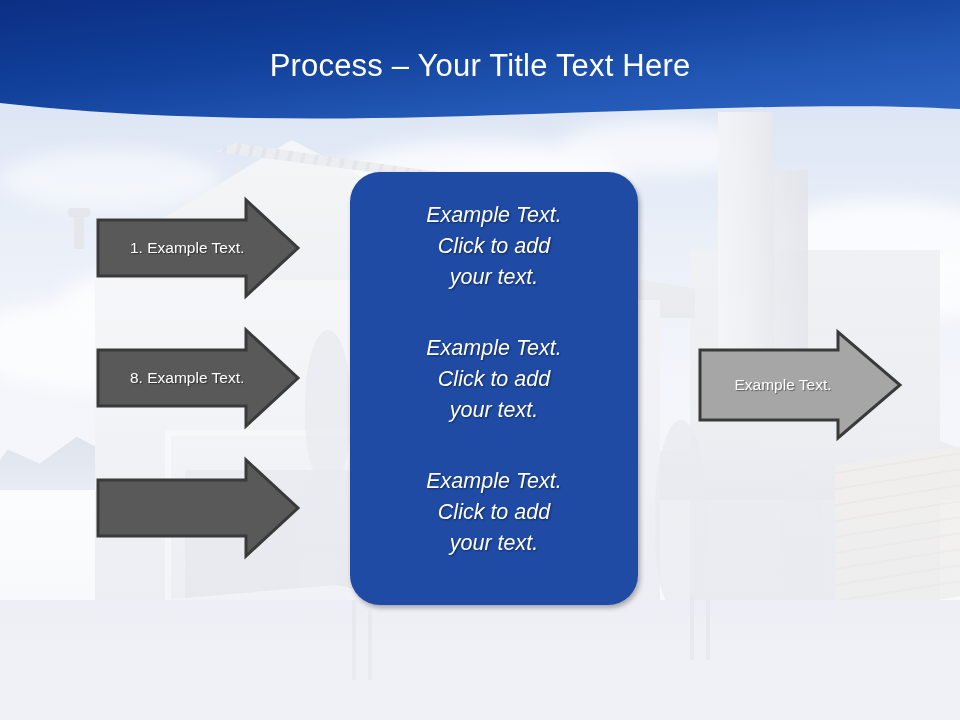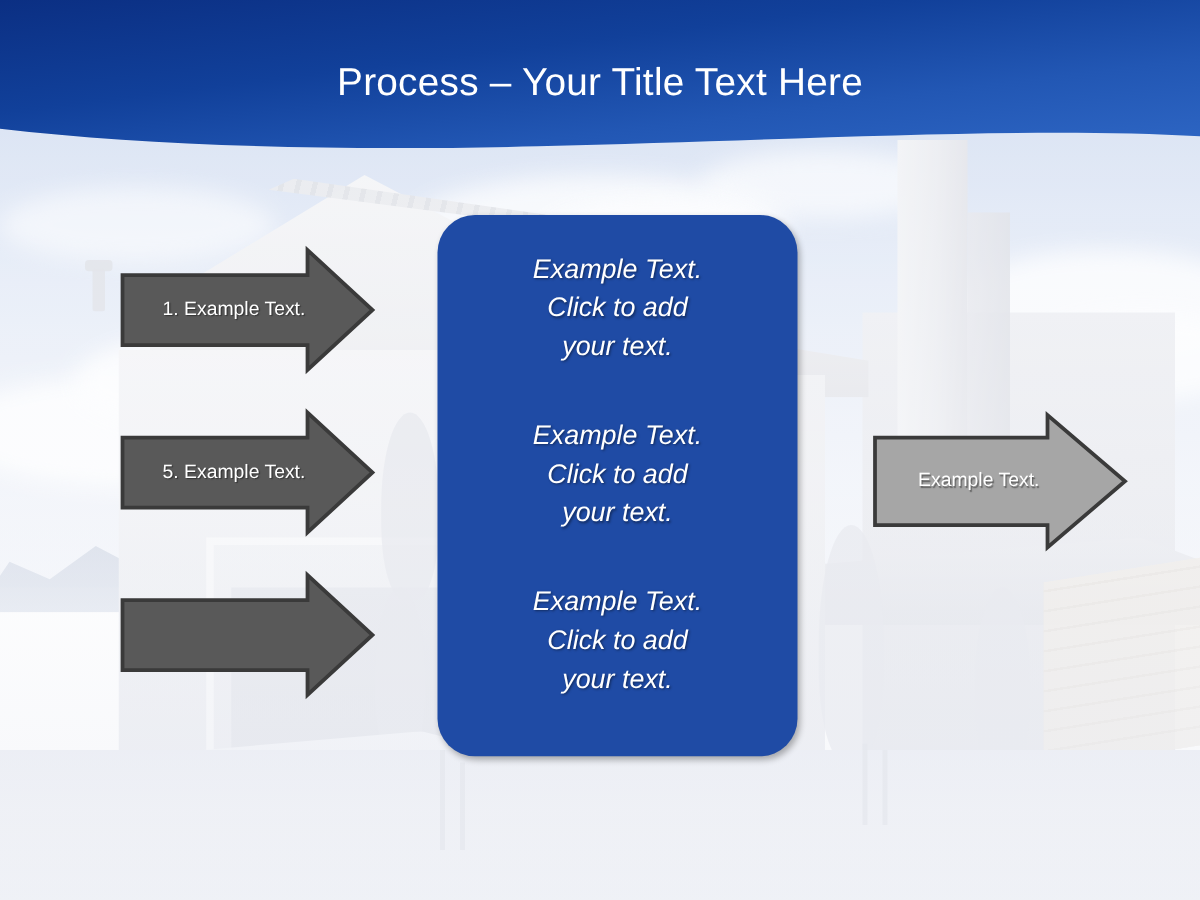--- a/index.html
+++ b/index.html
@@ -178,21 +178,21 @@
     <svg width="204" height="100" viewBox="0 0 204 100" xmlns="http://www.w3.org/2000/svg">
       <path d="M2,22 L150,22 L150,2 L202,50 L150,98 L150,78 L2,78 Z" fill="#595959" stroke="#3A3A3A" stroke-width="3" stroke-linejoin="miter"></path>
     </svg>
     <div class="lbl">1. Example Text.</div>
   </div>
 
   <div class="arrow a2">
     <svg width="204" height="100" viewBox="0 0 204 100" xmlns="http://www.w3.org/2000/svg">
       <path d="M2,22 L150,22 L150,2 L202,50 L150,98 L150,78 L2,78 Z" fill="#595959" stroke="#3A3A3A" stroke-width="3" stroke-linejoin="miter"></path>
     </svg>
-    <div class="lbl">5. Example Text.</div>
+    <div class="lbl">8. Example Text.</div>
   </div>
 
   <div class="arrow a3">
     <svg width="204" height="100" viewBox="0 0 204 100" xmlns="http://www.w3.org/2000/svg">
       <path d="M2,22 L150,22 L150,2 L202,50 L150,98 L150,78 L2,78 Z" fill="#595959" stroke="#3A3A3A" stroke-width="3" stroke-linejoin="miter"></path>
     </svg>
   </div>
 
   <div class="panel">
     <div class="panel-block">

